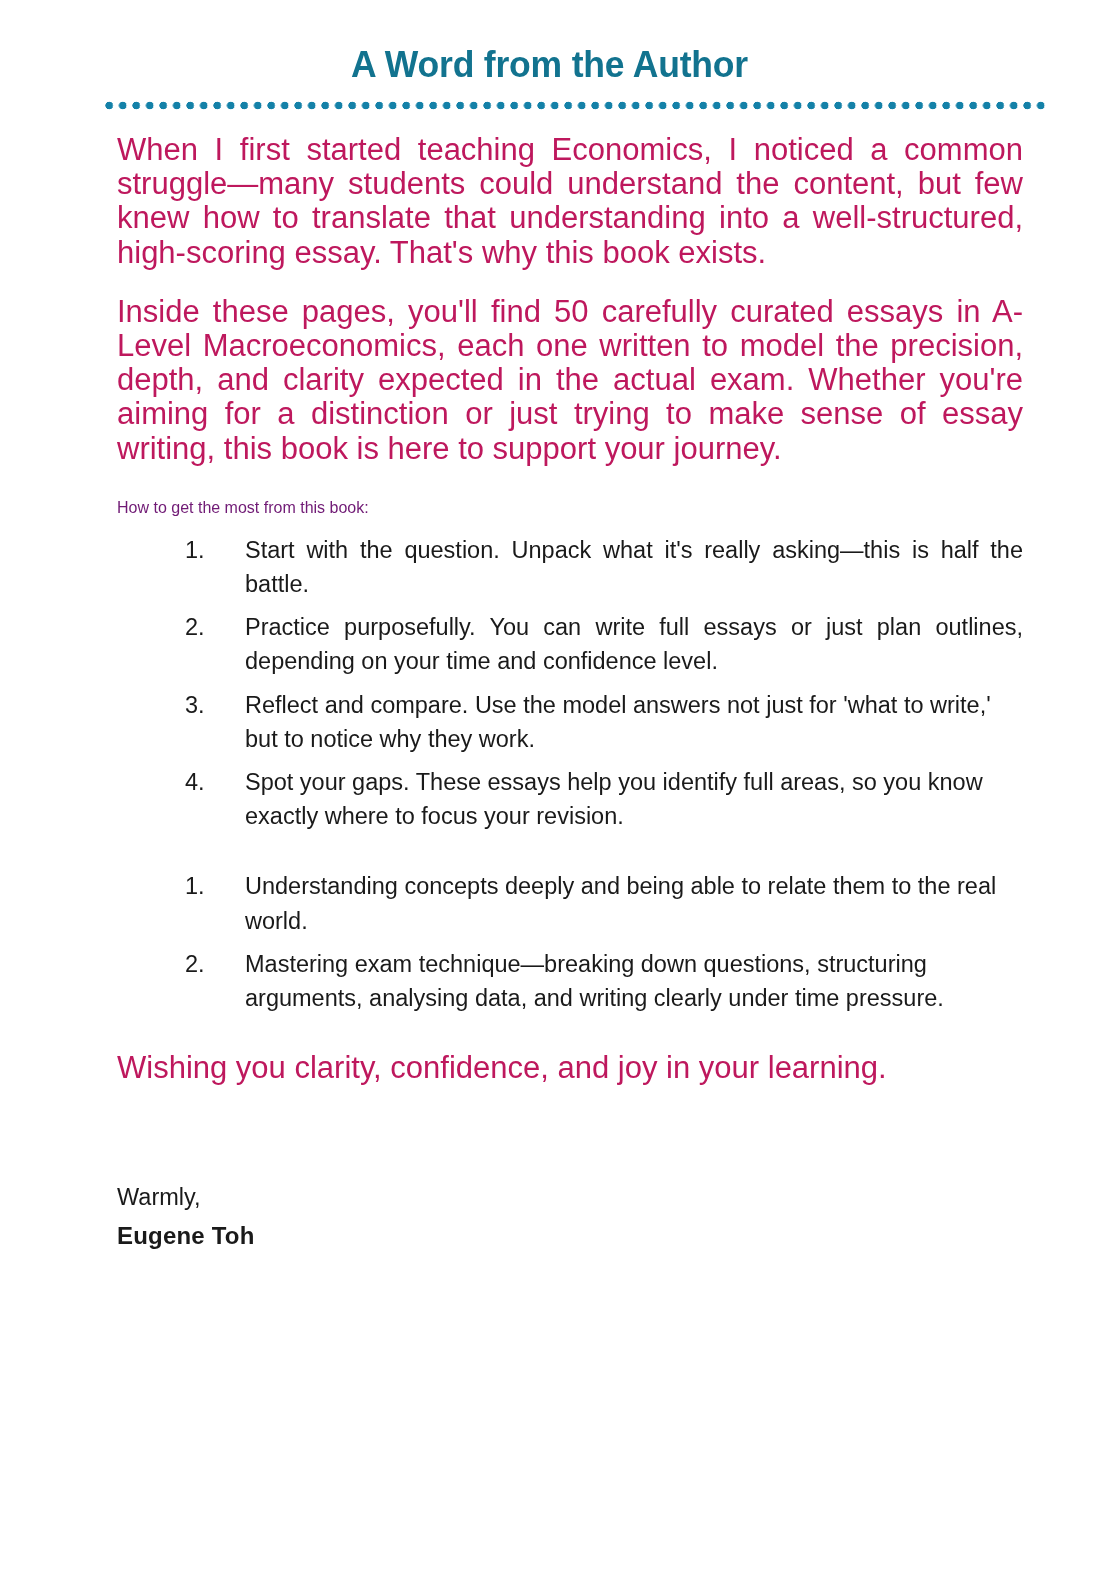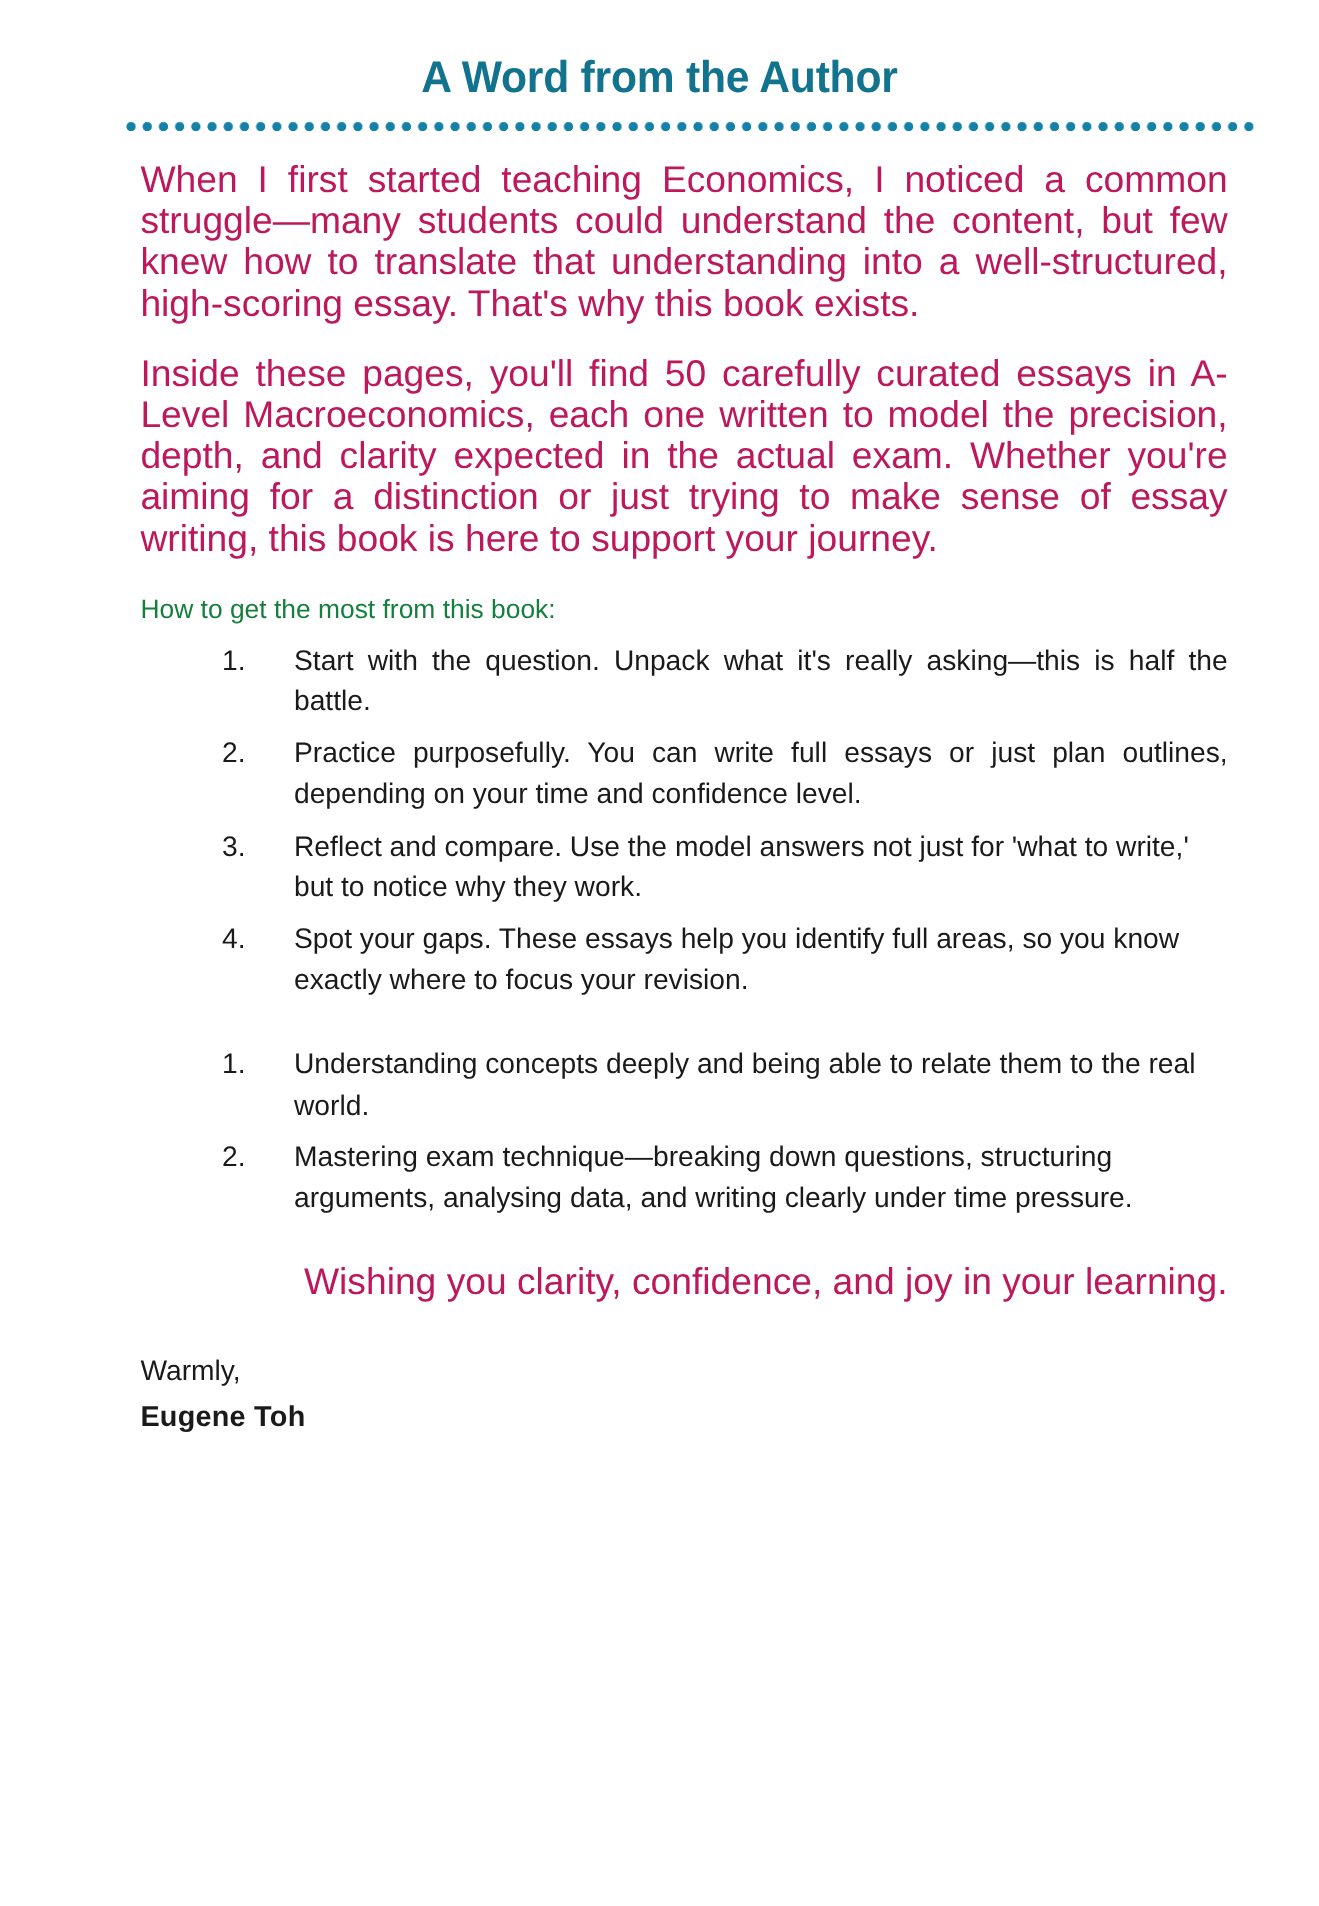--- a/index.html
+++ b/index.html
@@ -59,29 +59,29 @@
   p.para {
     margin: 0 0 25px 0;
     font-size: 31px;
     line-height: 34.2px;
     text-align: justify;
     text-justify: inter-word;
     color: #be185d;
     font-stretch: semi-condensed;
   }
   p.para.last-left {
-    text-align: right;
+    text-align: left;
   }
 
   h2.subhead {
     margin: 0 0 8px 0;
-    font-size: 22px;
+    font-size: 16px;
     line-height: 34px;
     font-weight: normal;
-    color: #15803d;
+    color: #701a75;
   }
 
   ol.numlist {
     list-style: none;
     margin: 0 0 22px 0;
     padding: 0;
   }
   ol.numlist li {
     position: relative;
     padding-left: 128px;
@@ -106,21 +106,21 @@
     font-size: 23.5px;
     line-height: 34.2px;
   }
 
   .gap-after-list {
     height: 14px;
   }
 
   
   .signature {
-    margin-top: 40px;
+    margin-top: 95px;
   }
   .sig-line {
     font-size: 23.5px;
     line-height: 34.2px;
     margin: 0;
   }
   .sig-name {
     font-size: 24px;
     line-height: 34.2px;
     font-weight: bold;

